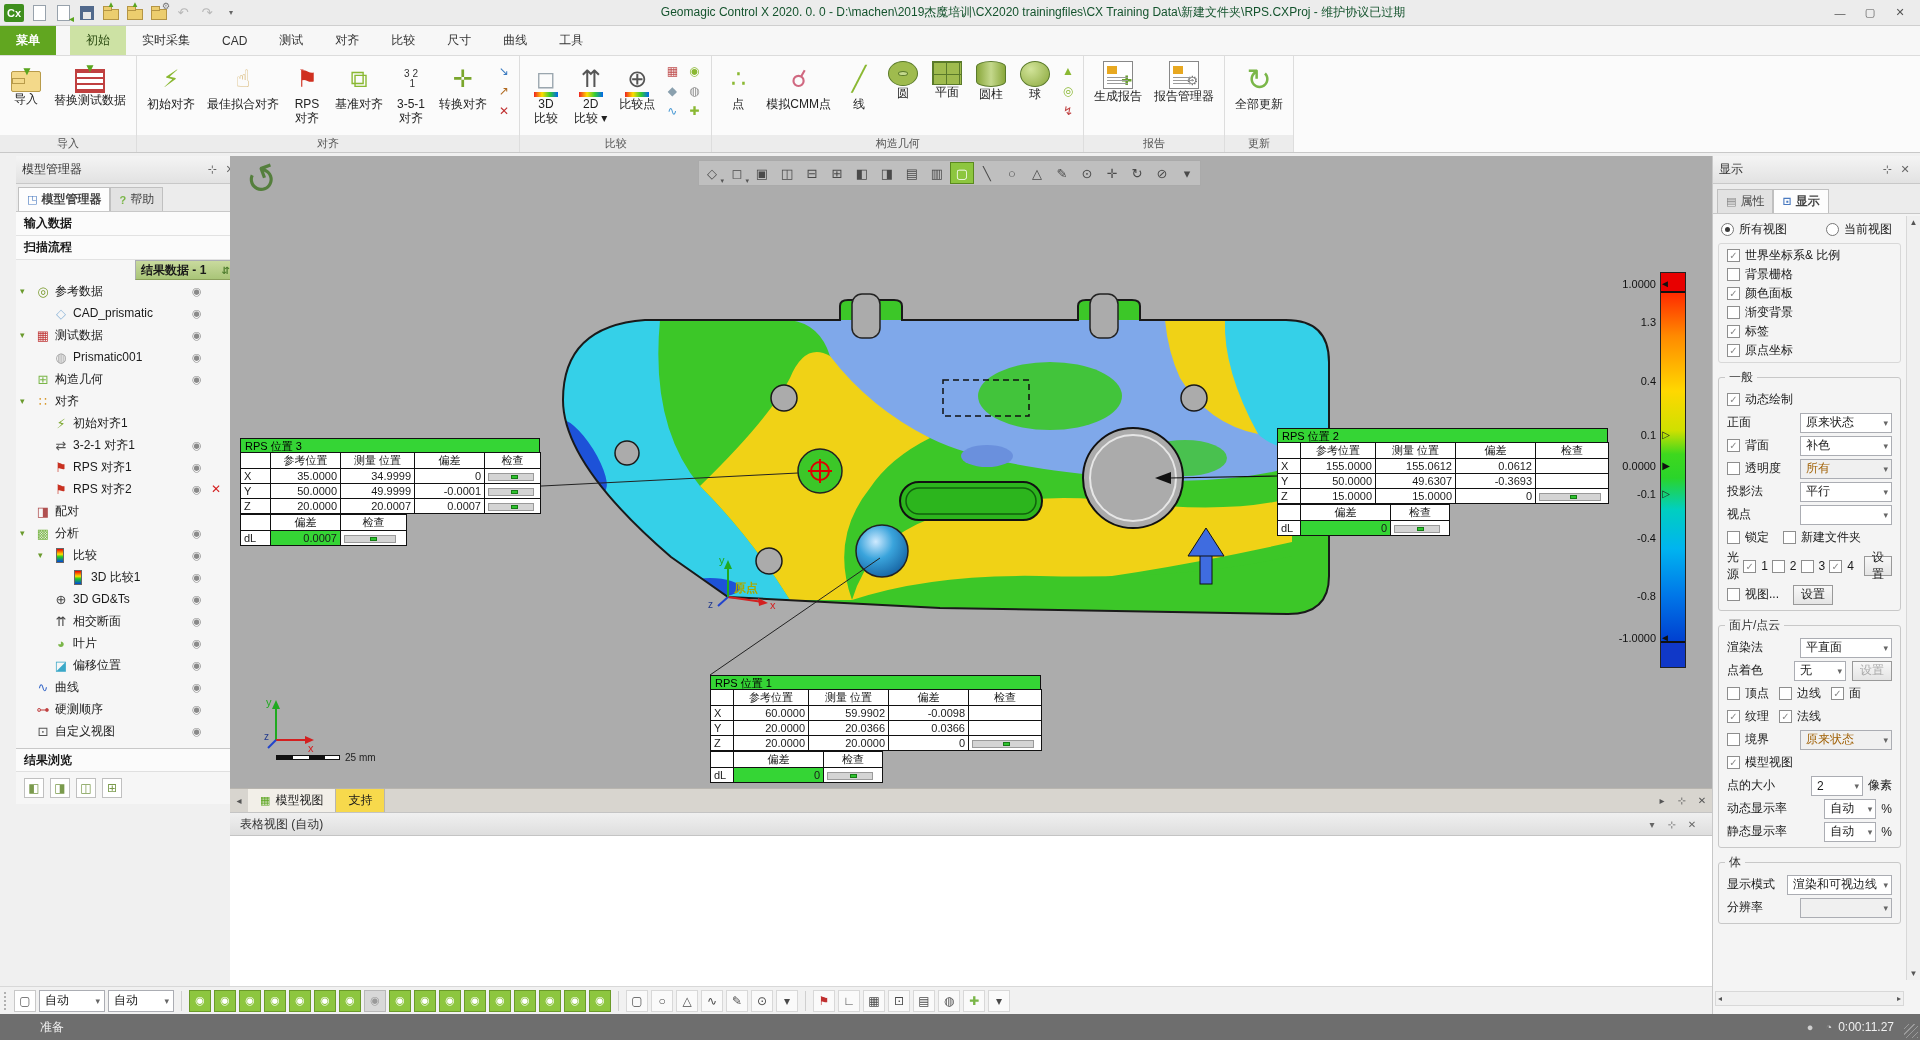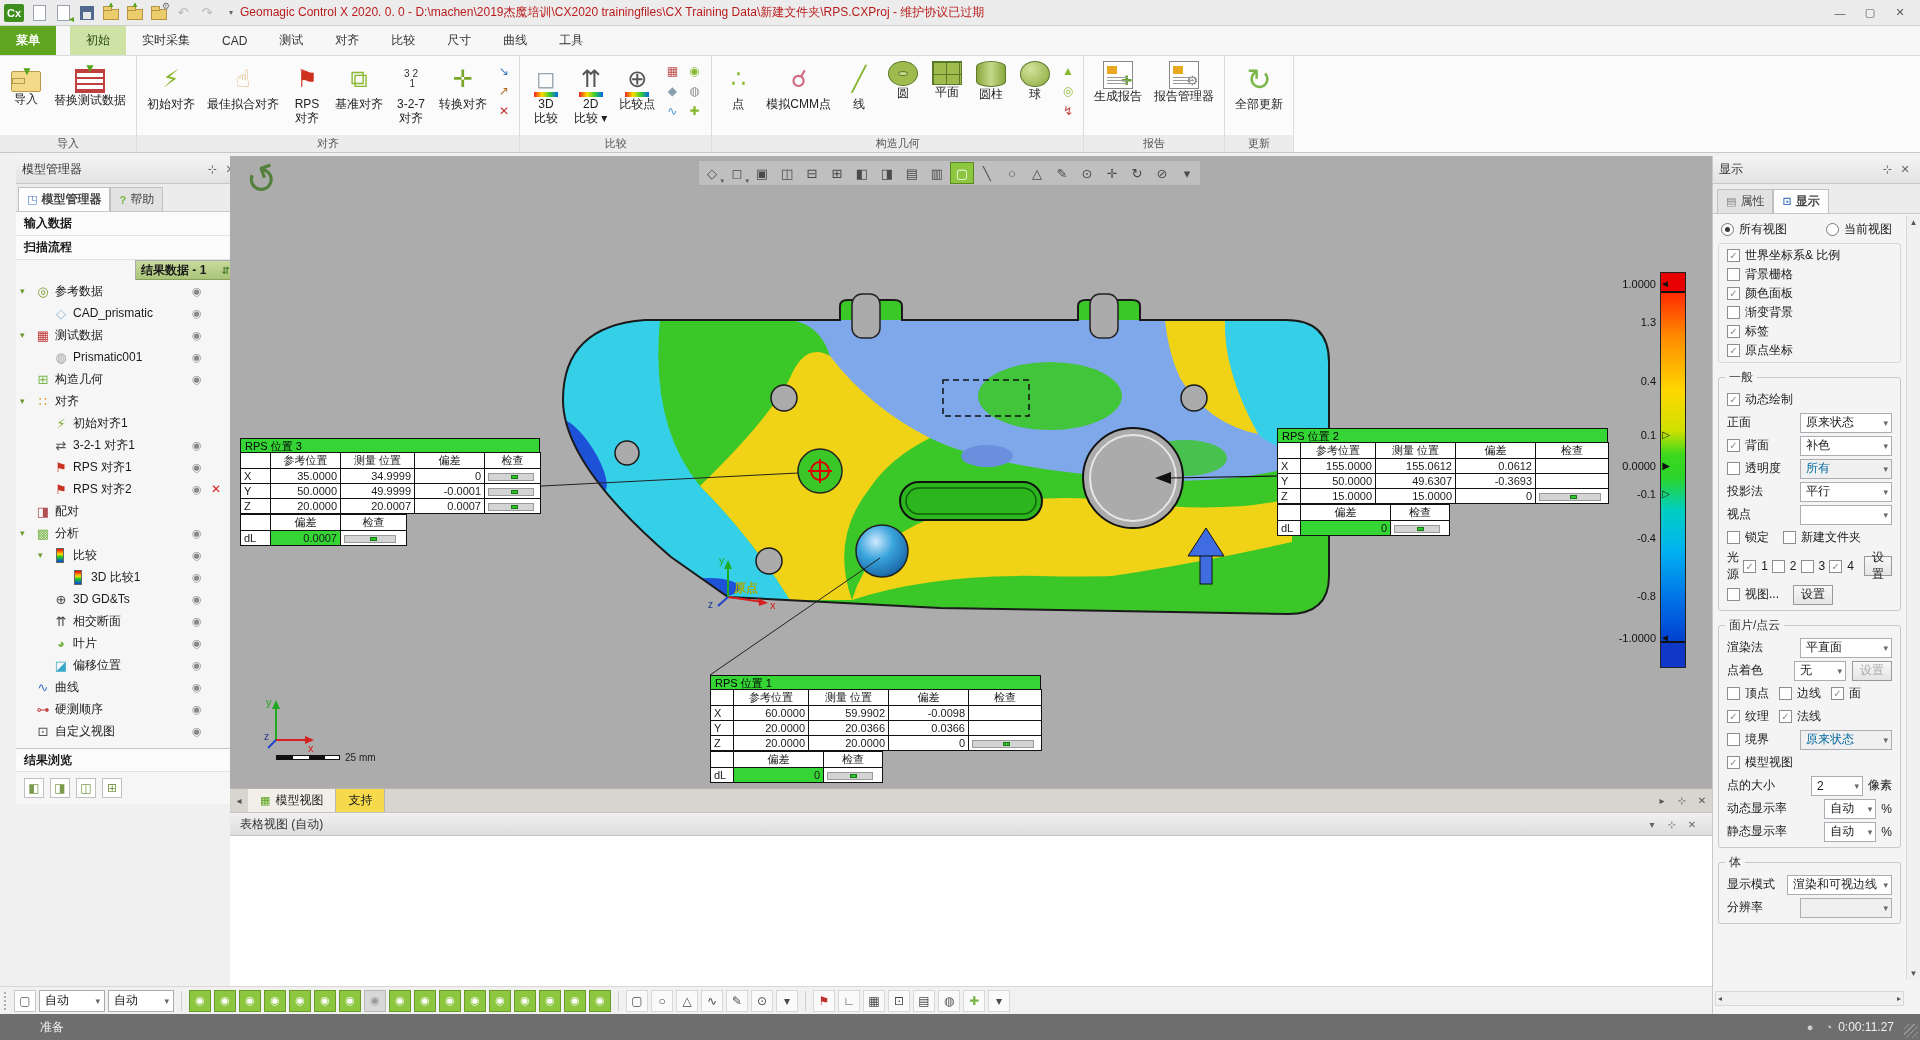--- a/index.html
+++ b/index.html
@@ -13,21 +13,21 @@
 .qa-i{width:18px;height:18px;display:flex;align-items:center;justify-content:center;font-size:13px;color:#666;position:relative}
 .qa-doc{width:13px;height:16px;background:#fff;border:1px solid #98a2ac}
 .qa-doc.arr::after{content:"◂";position:absolute;right:-2px;bottom:-2px;color:#5aa51e;font-size:10px}
 .qa-save{width:14px;height:14px;background:#51698c;position:relative}
 .qa-save::after{content:"";position:absolute;left:3px;top:6px;right:3px;bottom:1px;background:#e8e8e8}
 .qa-folder{width:16px;height:11px;background:#eccd6e;border:1px solid #b59544;position:relative;margin-top:4px}
 .qa-folder::before{content:"";position:absolute;left:-1px;top:-4px;width:7px;height:3px;background:#eccd6e;border:1px solid #b59544}
 .qa-folder.up::after{content:"▲";position:absolute;left:3px;top:-10px;font-size:8px;color:#5aa51e}
 .qa-folder.gear::after{content:"⚙";position:absolute;right:-4px;top:-9px;font-size:9px;color:#777}
 .qa-dim{color:#b8b8b8}
-.tb-title{flex:1;color:#b91c1c;font-size:12px;white-space:nowrap;overflow:hidden}
+.tb-title{flex:1;text-align:center;color:#14532d;font-size:12px;white-space:nowrap;overflow:hidden}
 .winbtns{display:flex;gap:2px;padding-right:6px}
 .winbtn{width:28px;height:20px;display:flex;align-items:center;justify-content:center;color:#555;font-size:11px}
 
 
 .menurow{position:absolute;left:0;top:26px;width:1920px;height:30px;background:#f7f7f7;border-bottom:1px solid #dcdcdc;display:flex;align-items:stretch}
 .mtab{padding:0 16px;display:flex;align-items:center;color:#333}
 .mtab.menu{background:#61a620;color:#fff;font-weight:bold}
 .mtab.active{background:#cde2a4;color:#2a4a10;margin-left:14px}
 
 
@@ -137,21 +137,21 @@
 .rp-row .sp{flex:1}
 fieldset.rp-fs{border:1px solid #c8c8c8;border-radius:3px;margin:6px 5px 0;padding:2px 0 4px}
 fieldset.rp-fs legend{margin-left:6px;padding:0 4px;color:#333}
 .gbox{border:1px solid #d8d8d8;border-radius:3px;margin:2px 5px 0;padding:2px 0}
 .cbx{width:13px;height:13px;border:1px solid #8e8e8e;background:#fff;display:inline-flex;align-items:center;justify-content:center;font-size:10px;color:#8a8a8a;margin-right:5px;flex:none}
 .cbx.on::after{content:"✓"}
 .rd{width:13px;height:13px;border:1px solid #777;border-radius:50%;margin-right:5px;position:relative;background:#fff;flex:none}
 .rd.on::after{content:"";position:absolute;inset:3px;background:#3a3a3a;border-radius:50%}
 .sel{min-width:92px;max-width:110px;height:20px;border:1px solid #abadb3;background:#fff;display:flex;align-items:center;padding:0 14px 0 5px;position:relative;margin-left:auto;white-space:nowrap;overflow:hidden}
 .sel::after{content:"▾";position:absolute;right:3px;color:#666;font-size:9px}
-.sel.dis{background:#f0f0f0;color:#0369a1}
+.sel.dis{background:#f0f0f0;color:#a16207}
 .sel.small{min-width:52px;max-width:60px}
 .btn-s{height:20px;border:1px solid #999;background:linear-gradient(#f8f8f8,#e4e4e4);padding:0 7px;margin-left:6px;display:inline-flex;align-items:center}
 .btn-s.dis{color:#aaa}
 .unit{margin-left:5px}
 .lightcb{display:flex;align-items:center;margin-right:4px}
 .rp-hscroll{position:absolute;left:2px;right:16px;bottom:8px;height:15px;background:#f0f0f0;border:1px solid #d8d8d8;display:flex;justify-content:space-between;align-items:center;font-size:8px;color:#555;padding:0 2px}
 
 
 .btoolbar{position:absolute;left:0;top:986px;width:1712px;height:28px;background:#f1f1f1;border-top:1px solid #d8d8d8;display:flex;align-items:center;gap:3px;padding:0 4px}
 .grip{width:5px;height:18px;border-left:2px dotted #b0b0b0;margin-right:2px}
@@ -261,21 +261,21 @@
             <span class="rlbl">对齐</span>
           </div>
             <div class="rbtn">
             <span class="ric" style="color: rgb(138, 184, 50);">⧉</span>
             <span class="rlbl">基准对齐</span>
 
           </div>
             <div class="rbtn">
             <span class="ric k-321">3 2
   1</span>
-            <span class="rlbl">3-2-7</span>
+            <span class="rlbl">3-5-1</span>
             <span class="rlbl">对齐</span>
           </div>
             <div class="rbtn">
             <span class="ric" style="color: rgb(122, 166, 44);">✛</span>
             <span class="rlbl">转换对齐</span>
 
           </div>
           </div>
         <div class="rminis">
 

